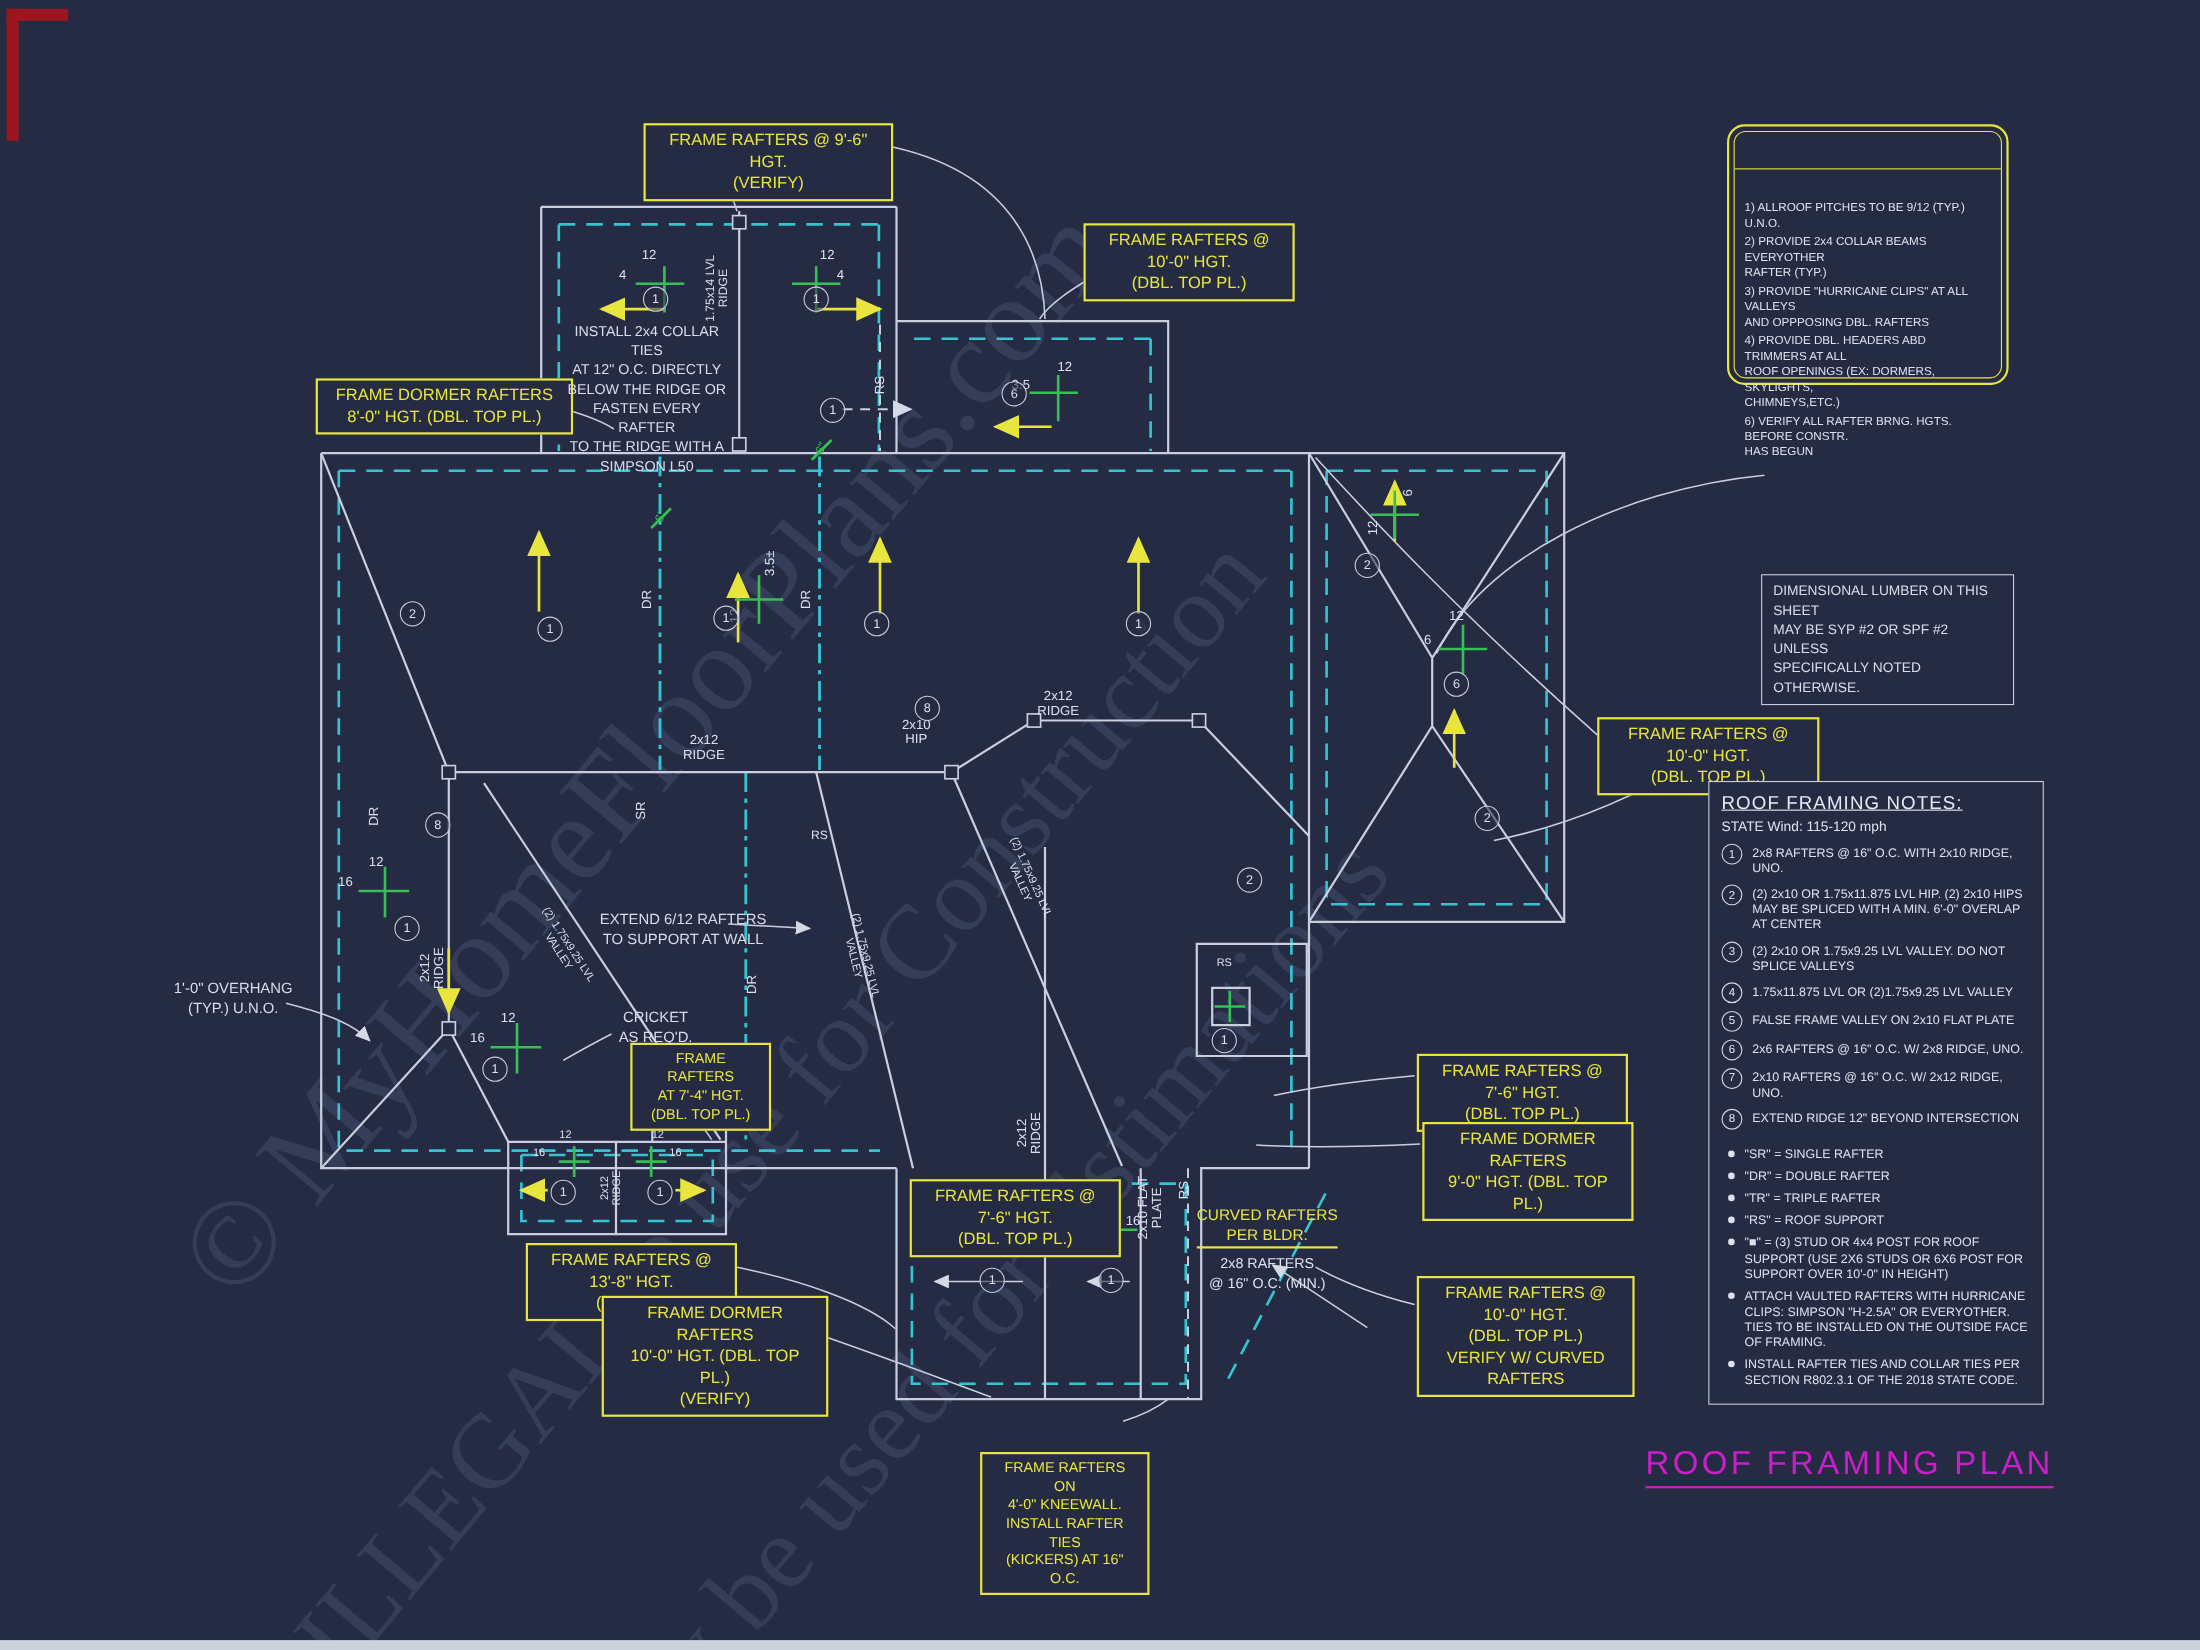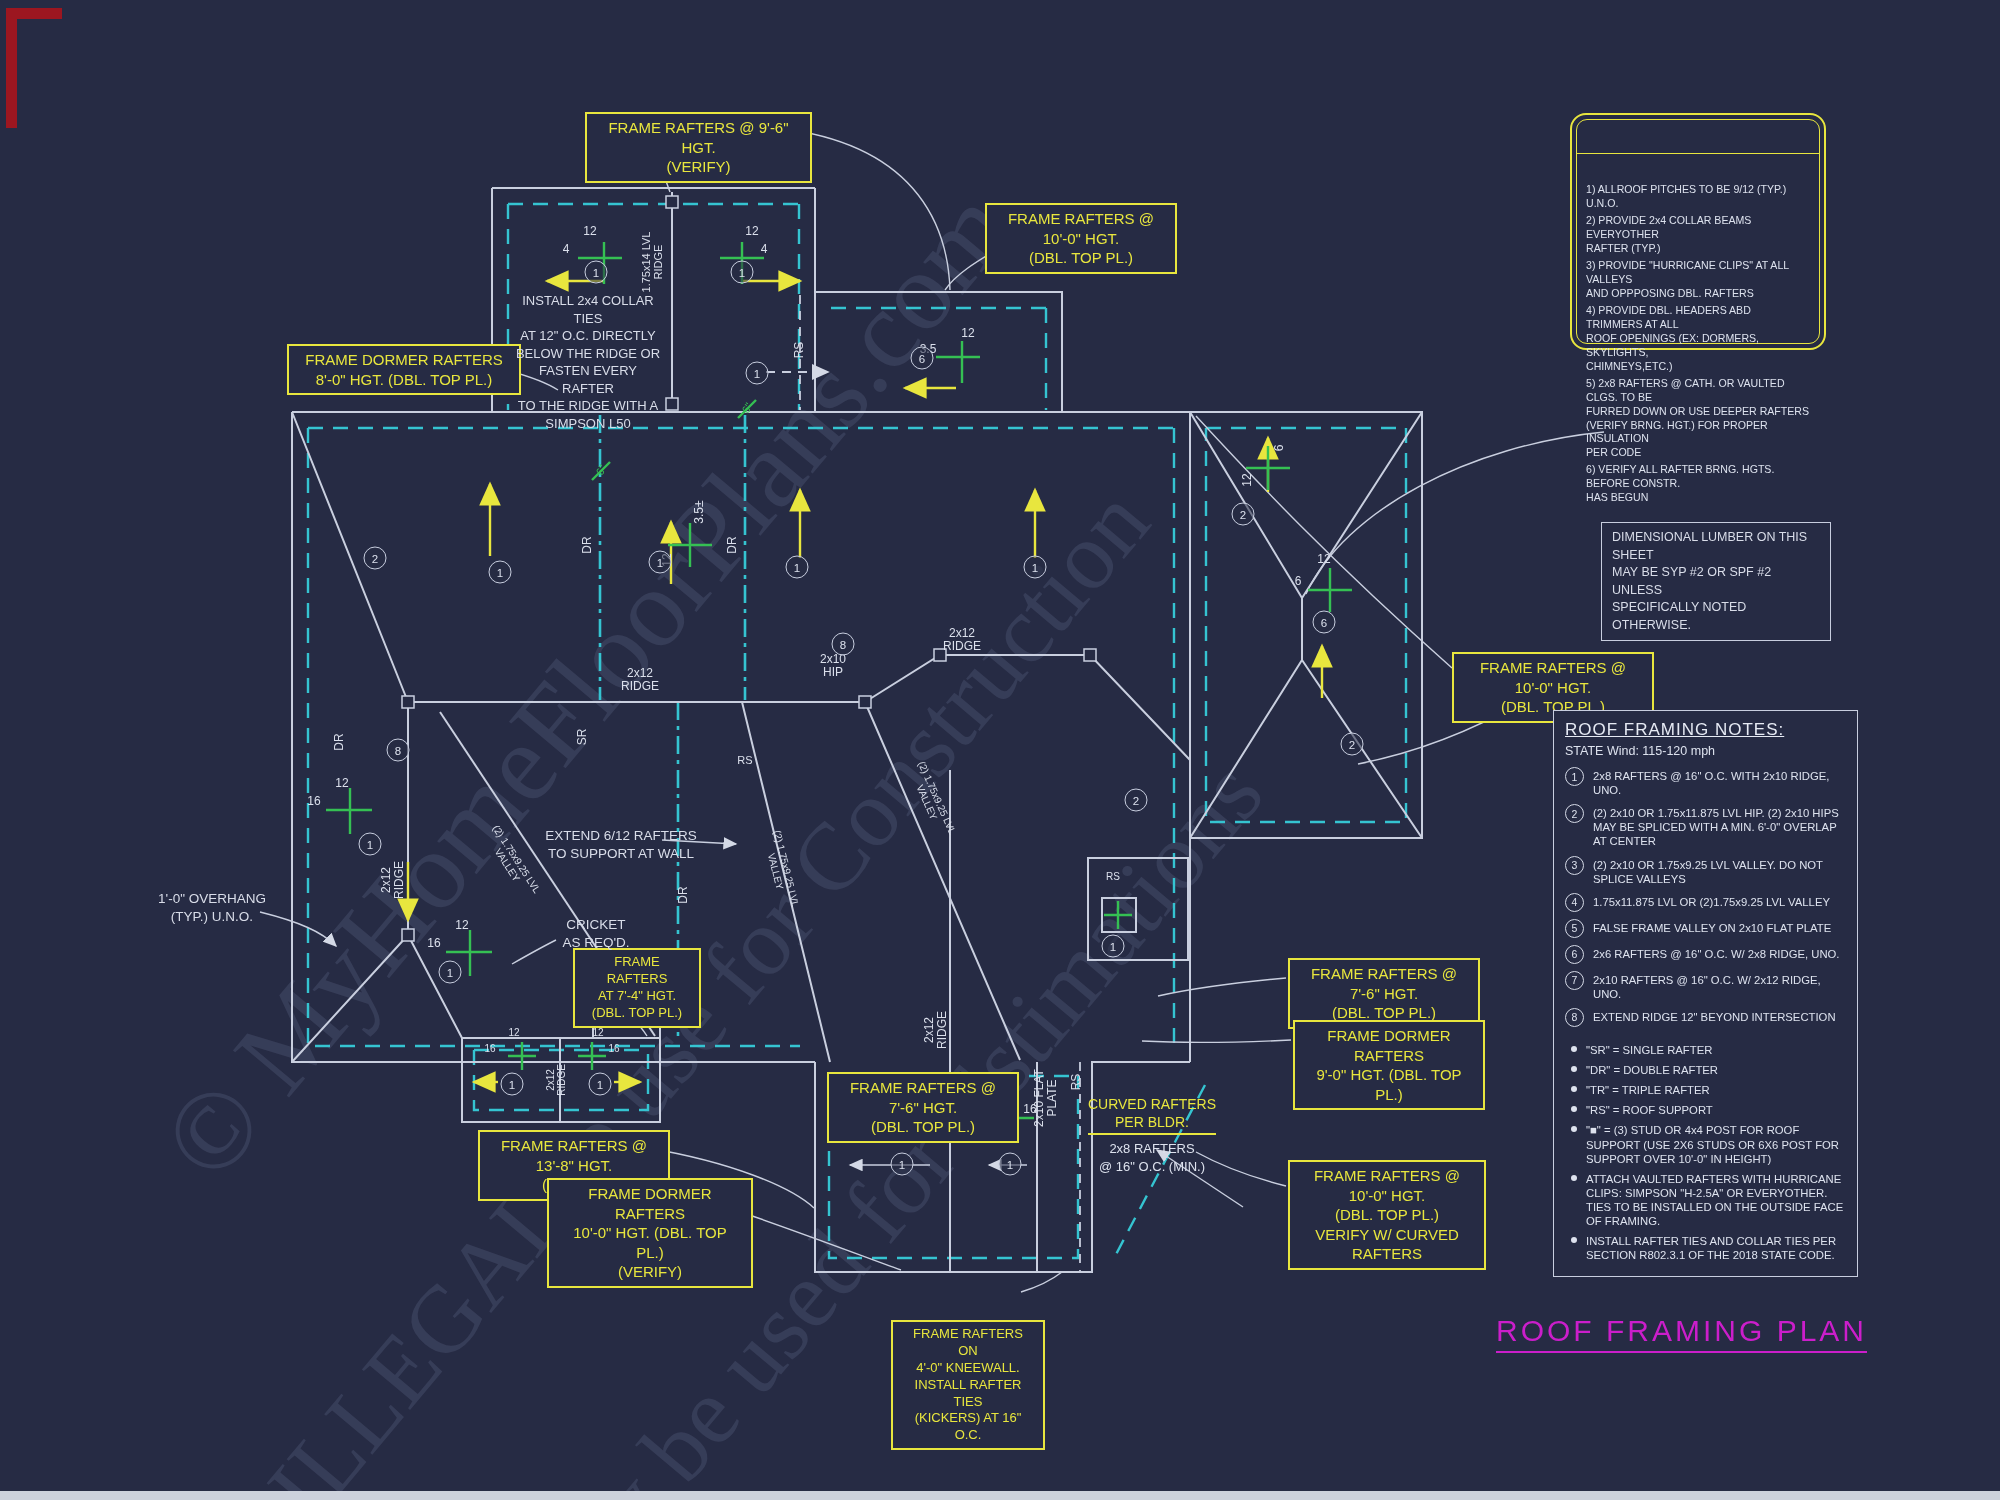--- a/index.html
+++ b/index.html
@@ -341,24 +341,20 @@
     <div class="gn-in">
       <div class="gn-rule"></div>
       <div class="gn-item">1) ALLROOF PITCHES TO BE  9/12 (TYP.) U.N.O.</div>
       <div class="gn-item">2) PROVIDE 2x4 COLLAR BEAMS EVERYOTHER
 RAFTER (TYP.)</div>
       <div class="gn-item">3) PROVIDE "HURRICANE CLIPS" AT ALL VALLEYS
 AND OPPPOSING DBL. RAFTERS</div>
       <div class="gn-item">4) PROVIDE DBL. HEADERS ABD TRIMMERS AT ALL
 ROOF OPENINGS (EX: DORMERS, SKYLIGHTS,
 CHIMNEYS,ETC.)</div>
-      <div class="gn-item">5) 2x8 RAFTERS @ CATH. OR VAULTED CLGS. TO BE
-FURRED DOWN OR USE DEEPER RAFTERS
-(VERIFY BRNG. HGT.) FOR PROPER INSULATION
-PER CODE</div>
       <div class="gn-item">6) VERIFY ALL RAFTER BRNG. HGTS. BEFORE CONSTR.
 HAS BEGUN</div>
     </div>
   </div>
 
   <div class="fnotes">
     <div class="fn-title">ROOF FRAMING NOTES:</div>
     <div class="fn-sub">STATE Wind: 115-120 mph</div>
     <div class="fn-row">
         <span class="fn-circ">1</span>

